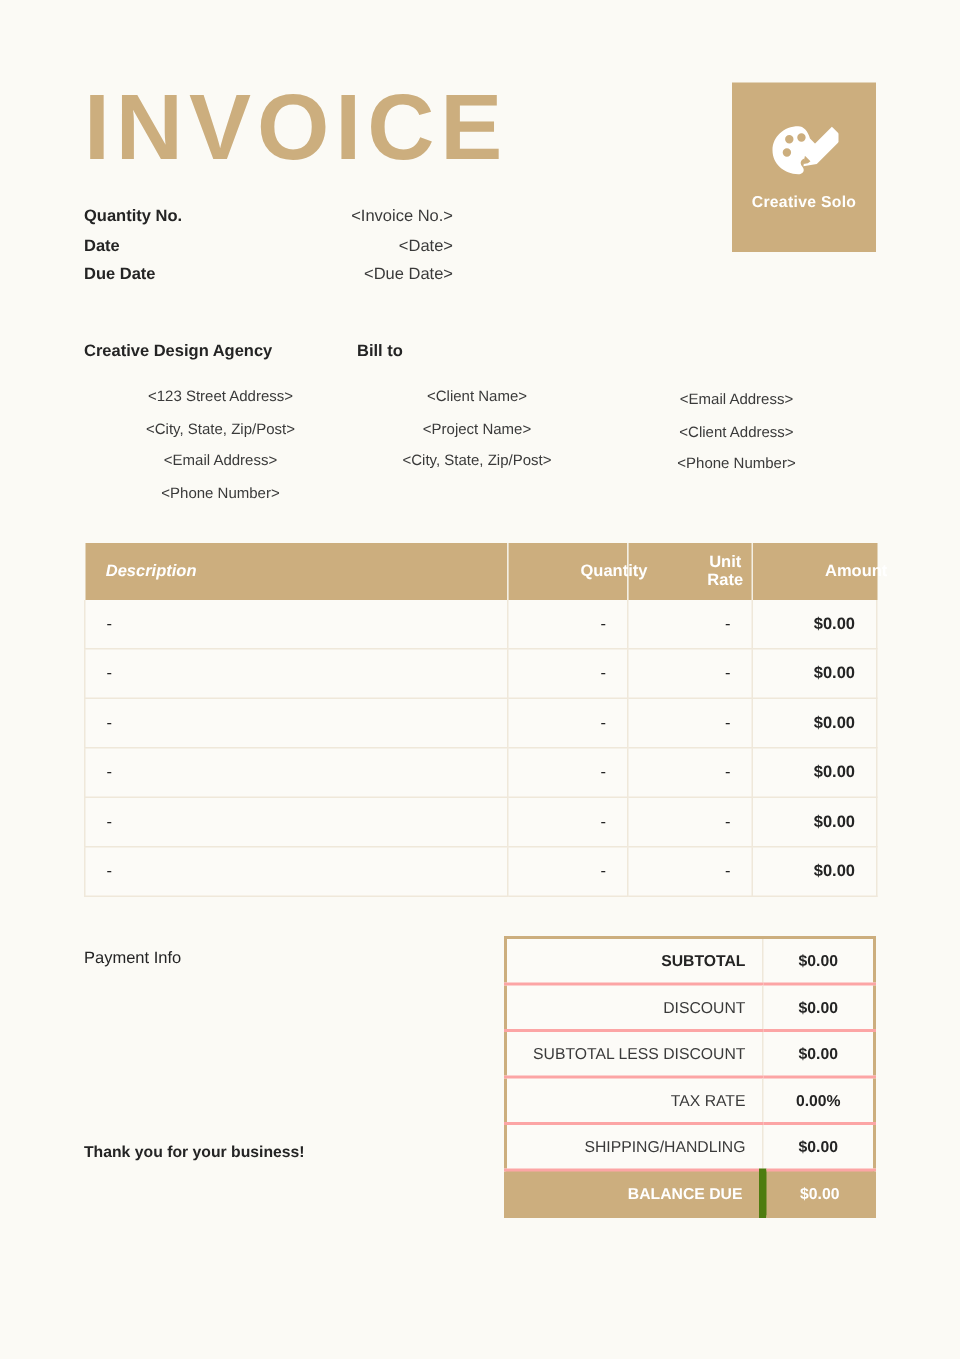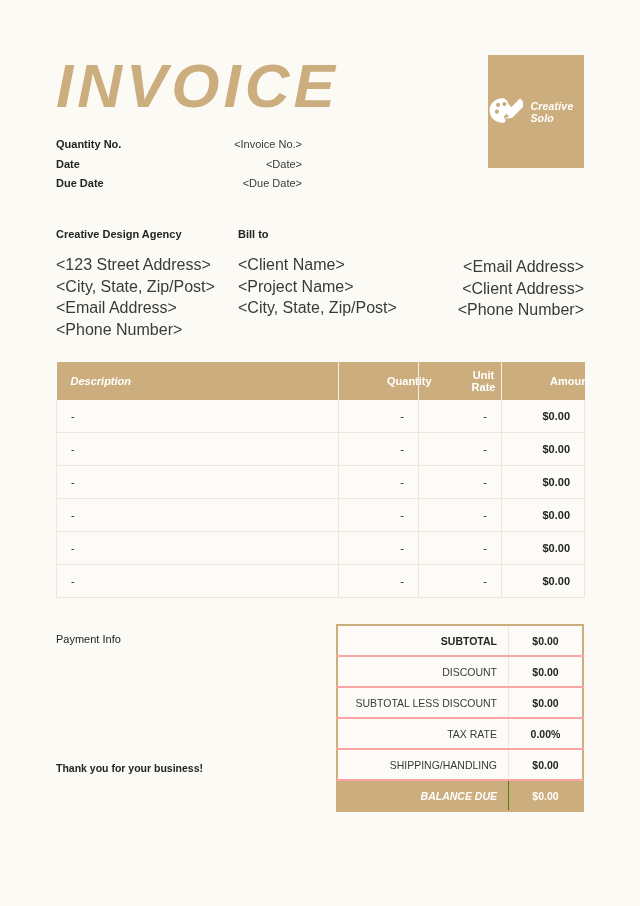--- a/index.html
+++ b/index.html
@@ -22,40 +22,40 @@
     box-sizing: border-box;
   }
 
   
   .header {
     position: absolute;
     left: 56px;
     top: 55px;
     right: 56px;
     height: 115px;
-    font-style: italic;
   }
   .invoice-title {
     position: absolute;
     left: 0;
     top: 0;
     font-size: 62px;
     line-height: 62px;
     font-weight: 700;
     letter-spacing: 4px;
     color: #CCAE7E;
   }
   .logo-box {
     position: absolute;
     right: 0;
     top: 0;
     width: 96px;
     height: 113px;
     background: #CCAE7E;
     display: flex;
+    flex-direction: column;
     align-items: center;
     justify-content: center;
     gap: 7px;
   }
   .logo-icon { width: 46px; height: 40px; display: block; }
   .logo-name {
     font-size: 10.5px;
     font-weight: 700;
     color: #FFFFFF;
     letter-spacing: .2px;
@@ -94,23 +94,24 @@
     text-align: right;
     padding-top: 28px;
   }
   .party-title {
     font-weight: 700;
     font-size: 11px;
     color: #242424;
     margin-bottom: 14px;
   }
   .party-line {
-    font-size: 16px;
+    font-size: 10px;
     line-height: 21.5px;
     color: #3A3A3A;
+    text-align: center;
   }
 
   
   .items {
     position: absolute;
     left: 56px;
     top: 362px;
     right: 56px;
     border-collapse: collapse;
     width: 528px;
@@ -209,22 +210,21 @@
   .totals tr.strong td.t-label { font-weight: 700; color: #242424; }
   .totals tr.balance td {
     background: #CCAE7E;
     color: #FFFFFF;
     font-weight: 700;
     border-bottom: none;
   }
   .totals tr.balance td.t-label {
     color: #FFFFFF;
     font-weight: 700;
-    border-right: 1px solid #4d7c0f;
-    font-style: italic;
+    border-right: 5px solid #4d7c0f;
   }
 </style>
 </head>
 <body>
 
 <div class="page">
 
   <div class="header">
     <div class="invoice-title">INVOICE</div>
 

